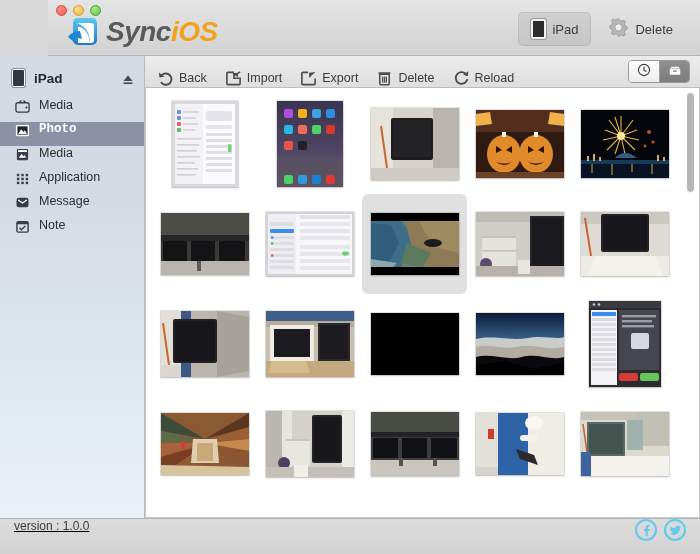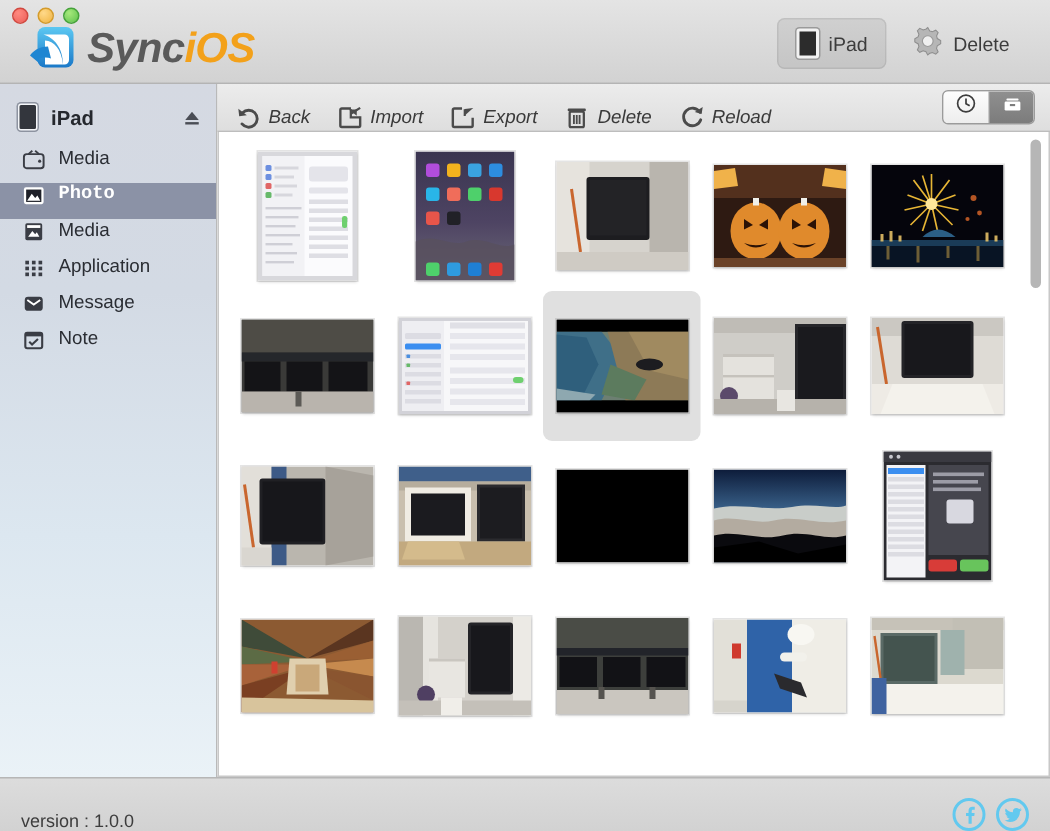--- a/index.html
+++ b/index.html
@@ -15,21 +15,21 @@
     display: flex; flex-direction: column;
     background: #d9d9d9;
   }
 
   
   .titlebar {
     position: relative;
     height: 56px; flex: 0 0 56px;
     background: linear-gradient(to bottom, #e4e4e4 0%, #d2d2d2 100%);
     border-bottom: 1px solid #b4b4b4;
-    display: flex; 
+    display: flex;  margin-left: 48px;
   }
   .traffic {
     position: absolute; top: 5px; left: 8px;
     display: flex; gap: 6px;
   }
   .light { width: 11px; height: 11px; border-radius: 50%; }
   .light.red    { background: radial-gradient(circle at 35% 30%, #ff8a80, #ec5f59); border: 1px solid #d14940; }
   .light.yellow { background: radial-gradient(circle at 35% 30%, #ffd98a, #f0b440); border: 1px solid #d49b2b; }
   .light.green  { background: radial-gradient(circle at 35% 30%, #a7e97c, #5ec14c); border: 1px solid #46a23a; }
 
@@ -111,21 +111,20 @@
     display: flex; flex-direction: column;
     background: #f0f0f0;
   }
   .actionbar {
     height: 32px; flex: 0 0 32px;
     background: linear-gradient(to bottom, #ececec 0%, #dedede 100%);
     border-bottom: 1px solid #bdbdbd;
     display: flex; align-items: center;
     padding: 13px 8px 0 12px;
     position: relative;
-    font-style: italic;
   }
   .act {
     display: flex; align-items: center; gap: 5px;
     font-size: 12.5px; color: #3a3a3a;
     margin-right: 18px;
   }
   .act svg { display: block; }
   .viewtoggle {
     position: absolute; right: 10px; top: 4px;
     display: flex; border: 1px solid #9b9b9b; border-radius: 4px;
@@ -174,22 +173,23 @@
     position: absolute; top: 0; left: 0; right: 0;
     height: 24%; background: #b6b6b6; border-radius: 5px;
     border: 1px solid #ffffff;
   }
 
   
   .statusbar {
     height: 36px; flex: 0 0 36px;
     background: linear-gradient(to bottom, #dcdcdc 0%, #d2d2d2 100%);
     border-top: 1px solid #b6b6b6;
-    display: flex; align-items: flex-end;
+    display: flex; align-items: flex-start;
     padding: 0 14px;
+    text-decoration: underline;
   }
   .version { font-size: 12px; color: #3d3d3d; }
   .social { margin-left: auto; display: flex; gap: 7px; }
   .soc {
     width: 22px; height: 22px; border-radius: 50%;
     border: 2px solid #62c9ef;
     display: flex; align-items: center; justify-content: center;
     color: #62c9ef; font-weight: bold;
   }
 </style>

